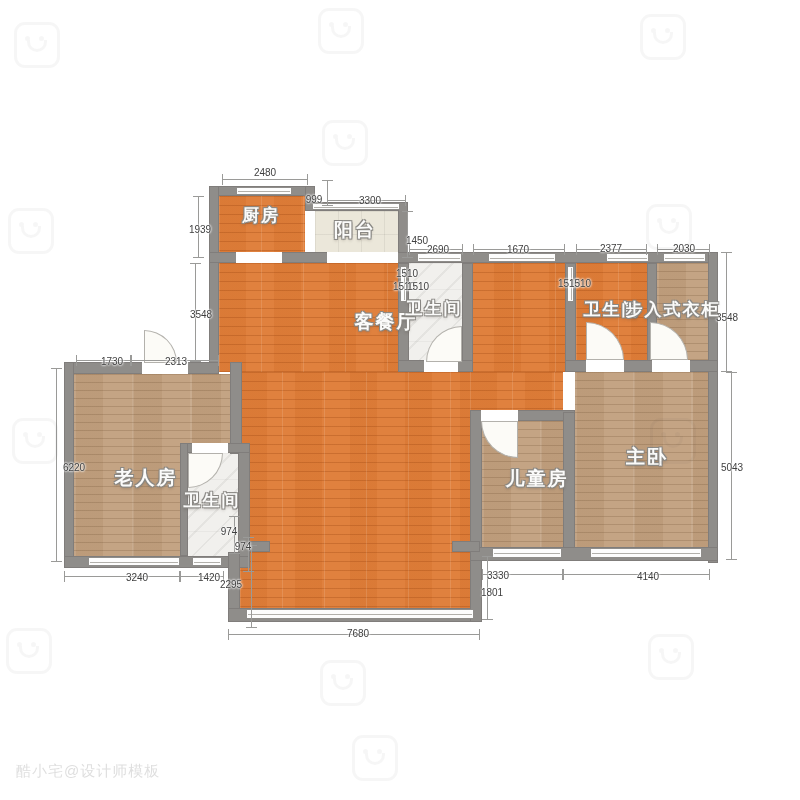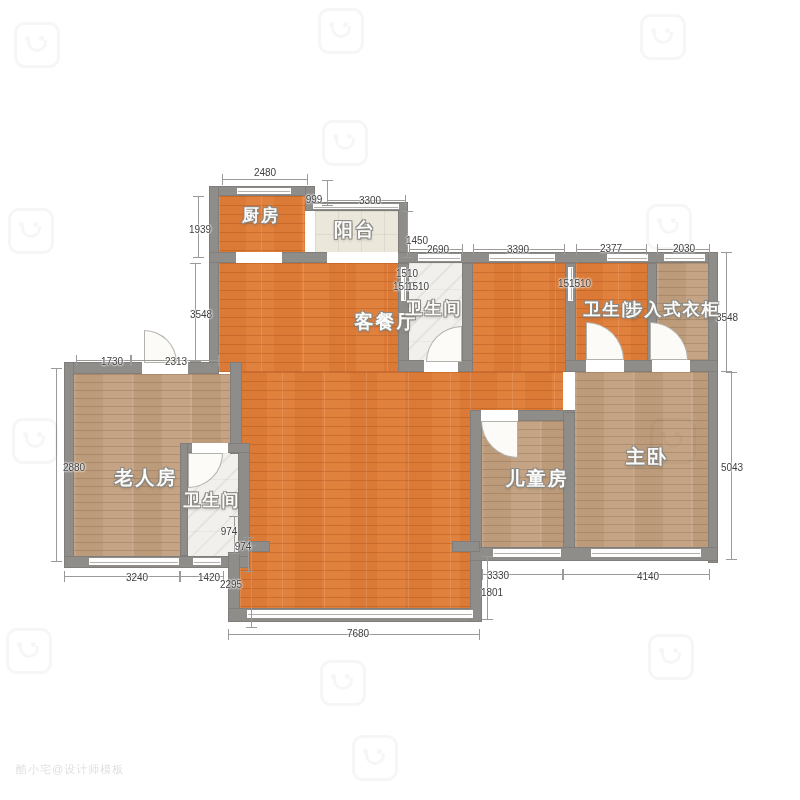--- a/index.html
+++ b/index.html
@@ -52,21 +52,21 @@
   .wm-logo::before{content:"";position:absolute;left:8px;top:11px;width:5px;height:5px;border-radius:50%;
       background:#fff;box-shadow:14px 0 0 #fff;}
   .wm-logo::after{content:"";position:absolute;left:10px;top:15px;width:14px;height:9px;border:3px solid #fff;
       border-top:none;border-radius:0 0 12px 12px;}
   .wm-brand{color:#fff;font-size:20px;font-weight:bold;letter-spacing:3px;line-height:1.1;}
   .wm-site{color:#fff;font-size:7.5px;letter-spacing:1.5px;}
   .ghost{opacity:.045;}
   .ghost .wm-logo{border-color:#444;}
   .ghost .wm-logo::before{background:#444;box-shadow:14px 0 0 #444;}
   .ghost .wm-logo::after{border-color:#444;border-top:none;}
-  .corner-wm{color:#8c8c8c;opacity:.28;font-size:11px;letter-spacing:1px;}
+  .corner-wm{color:#8c8c8c;opacity:.28;font-size:15px;letter-spacing:1px;}
 </style>
 </head>
 <body>
 
 <div id="canvas">
 
   <div class="abs wood-o" style="left:219px;top:196px;width:86px;height:56px;"></div>
   <div class="abs tile-b" style="left:315px;top:211px;width:83px;height:41px;"></div>
   <div class="abs wood-o" style="left:219px;top:263px;width:499px;height:109px;"></div>
   <div class="abs wood-o" style="left:240px;top:372px;width:230px;height:236px;"></div>
@@ -163,33 +163,33 @@
   <div class="abs dlh" style="left:482px;top:574px;width:81px;"></div>
   <div class="abs dlh" style="left:563px;top:574px;width:147px;"></div>
   <div class="abs dlv" style="left:731px;top:372px;height:188px;"></div>
 
   <div class="abs dt" style="left:265px;top:172px;">2480</div>
   <div class="abs dt" style="left:200px;top:229px;">1939</div>
   <div class="abs dt" style="left:314px;top:199px;">999</div>
   <div class="abs dt" style="left:370px;top:200px;">3300</div>
   <div class="abs dt" style="left:417px;top:240px;">1450</div>
   <div class="abs dt" style="left:438px;top:249px;">2690</div>
-  <div class="abs dt" style="left:518px;top:249px;">3390</div>
+  <div class="abs dt" style="left:518px;top:249px;">1670</div>
   <div class="abs dt" style="left:611px;top:248px;">2377</div>
   <div class="abs dt" style="left:684px;top:248px;">2030</div>
   <div class="abs dt" style="left:201px;top:314px;">3548</div>
   <div class="abs dt" style="left:727px;top:317px;">3548</div>
   <div class="abs dt" style="left:407px;top:273px;">1510</div>
   <div class="abs dt" style="left:404px;top:286px;">1510</div>
   <div class="abs dt" style="left:418px;top:286px;">1510</div>
   <div class="abs dt" style="left:569px;top:283px;">1510</div>
   <div class="abs dt" style="left:580px;top:283px;">1510</div>
   <div class="abs dt" style="left:112px;top:361px;">1730</div>
   <div class="abs dt" style="left:176px;top:361px;">2313</div>
-  <div class="abs dt" style="left:74px;top:467px;">2880</div>
+  <div class="abs dt" style="left:74px;top:467px;">6220</div>
   <div class="abs dt" style="left:229px;top:531px;">974</div>
   <div class="abs dt" style="left:243px;top:546px;">974</div>
   <div class="abs dt" style="left:137px;top:577px;">3240</div>
   <div class="abs dt" style="left:209px;top:577px;">1420</div>
   <div class="abs dt" style="left:231px;top:584px;">2295</div>
   <div class="abs dt" style="left:358px;top:633px;">7680</div>
   <div class="abs dt" style="left:492px;top:592px;">1801</div>
   <div class="abs dt" style="left:498px;top:575px;">3330</div>
   <div class="abs dt" style="left:648px;top:576px;">4140</div>
   <div class="abs dt" style="left:732px;top:467px;">5043</div>

